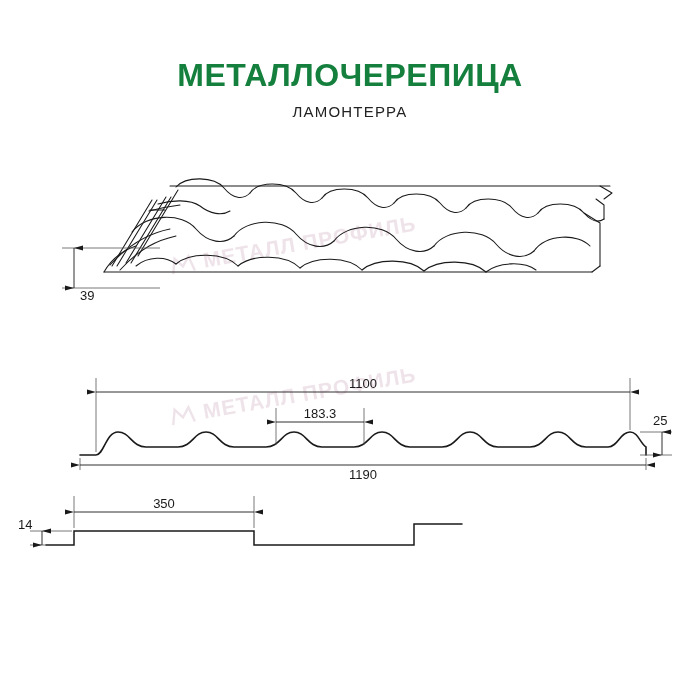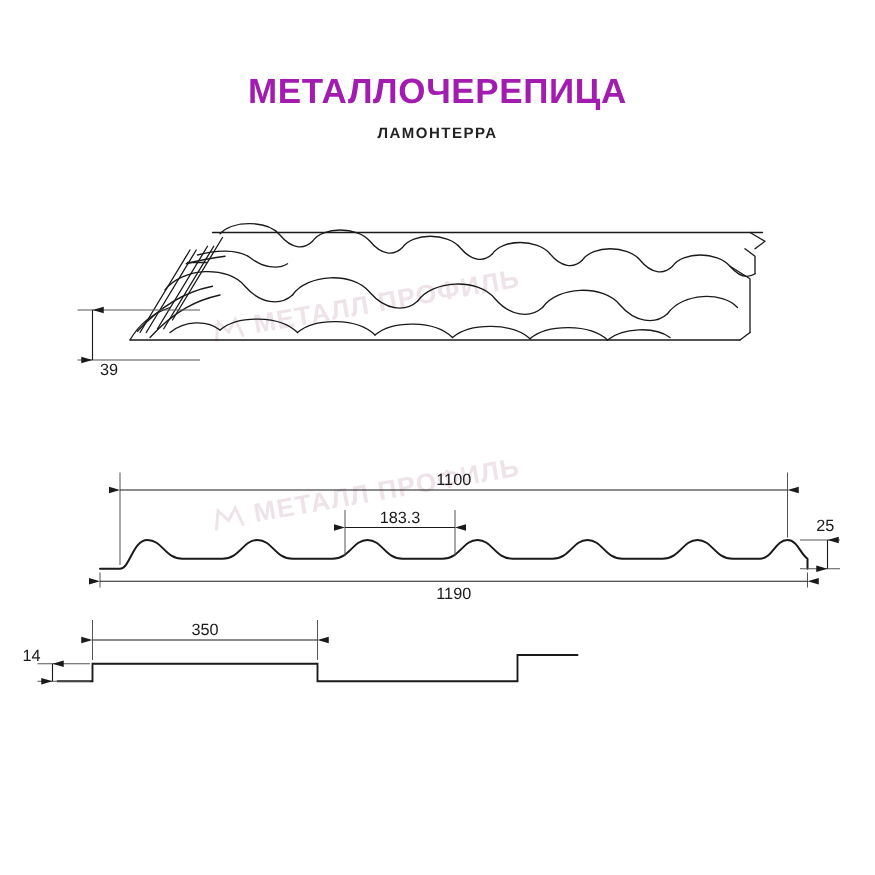--- a/index.html
+++ b/index.html
@@ -21,30 +21,30 @@
     height: 700px;
   }
   .title-block {
     position: absolute;
     left: 0;
     top: 58px;
     width: 700px;
     text-align: center;
   }
   .title {
-    font-size: 28px;
+    font-size: 32px;
     font-weight: bold;
     letter-spacing: 0.5px;
-    color: #a21caf;
+    color: #15803d;
     line-height: 1.1;
   }
   .subtitle {
     margin-top: 10px;
-    font-size: 12px;
-    font-weight: bold;
+    font-size: 15px;
+    font-weight: normal;
     letter-spacing: 1.2px;
     color: #222222;
   }
   .drawing {
     position: absolute;
     left: 0;
     top: 0;
     width: 700px;
     height: 700px;
   }

